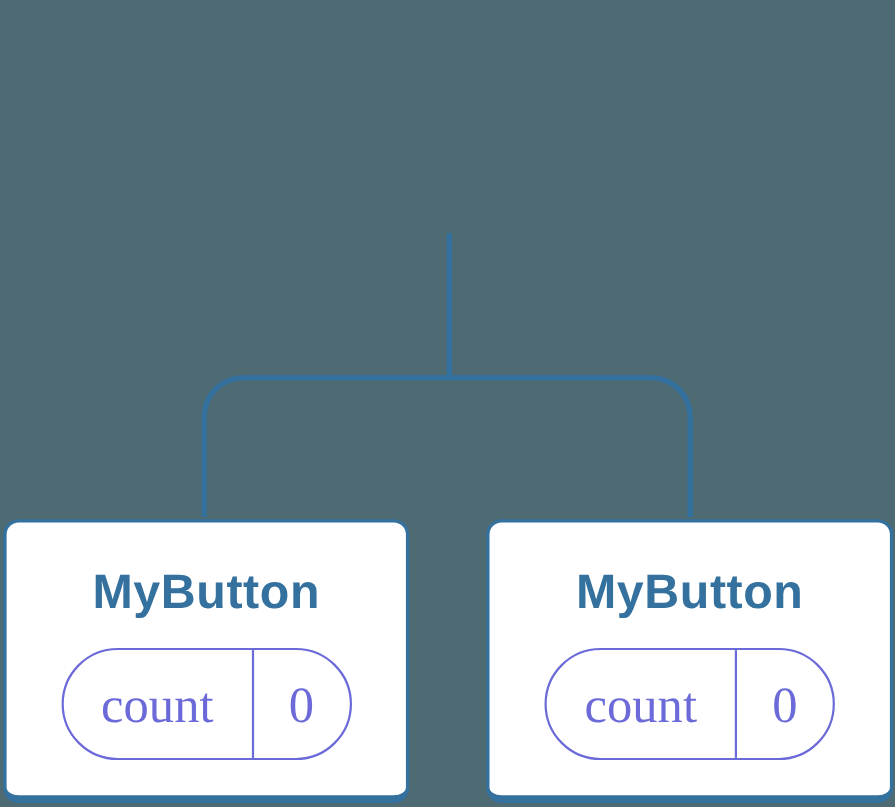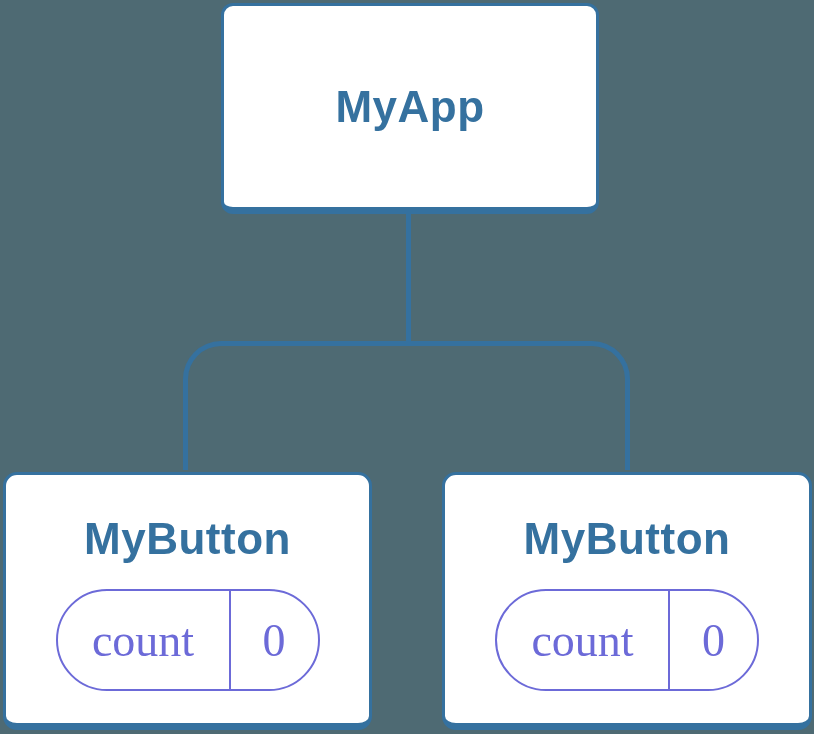--- a/index.html
+++ b/index.html
@@ -97,23 +97,20 @@
     display: flex; align-items: center; justify-content: center;
     font-size: 46px;
     color: var(--purple);
   }
 </style>
 </head>
 <body>
 
 <div class="canvas">
 
-  <div class="node root">
-    <span class="node-label">MyApp</span>
-  </div>
 
   <div class="trunk"></div>
   <div class="branch"></div>
 
   <div class="node child child-left">
     <span class="node-label">MyButton</span>
     <div class="pill">
       <span class="pill-key">count</span>
       <span class="pill-value">0</span>
     </div>

